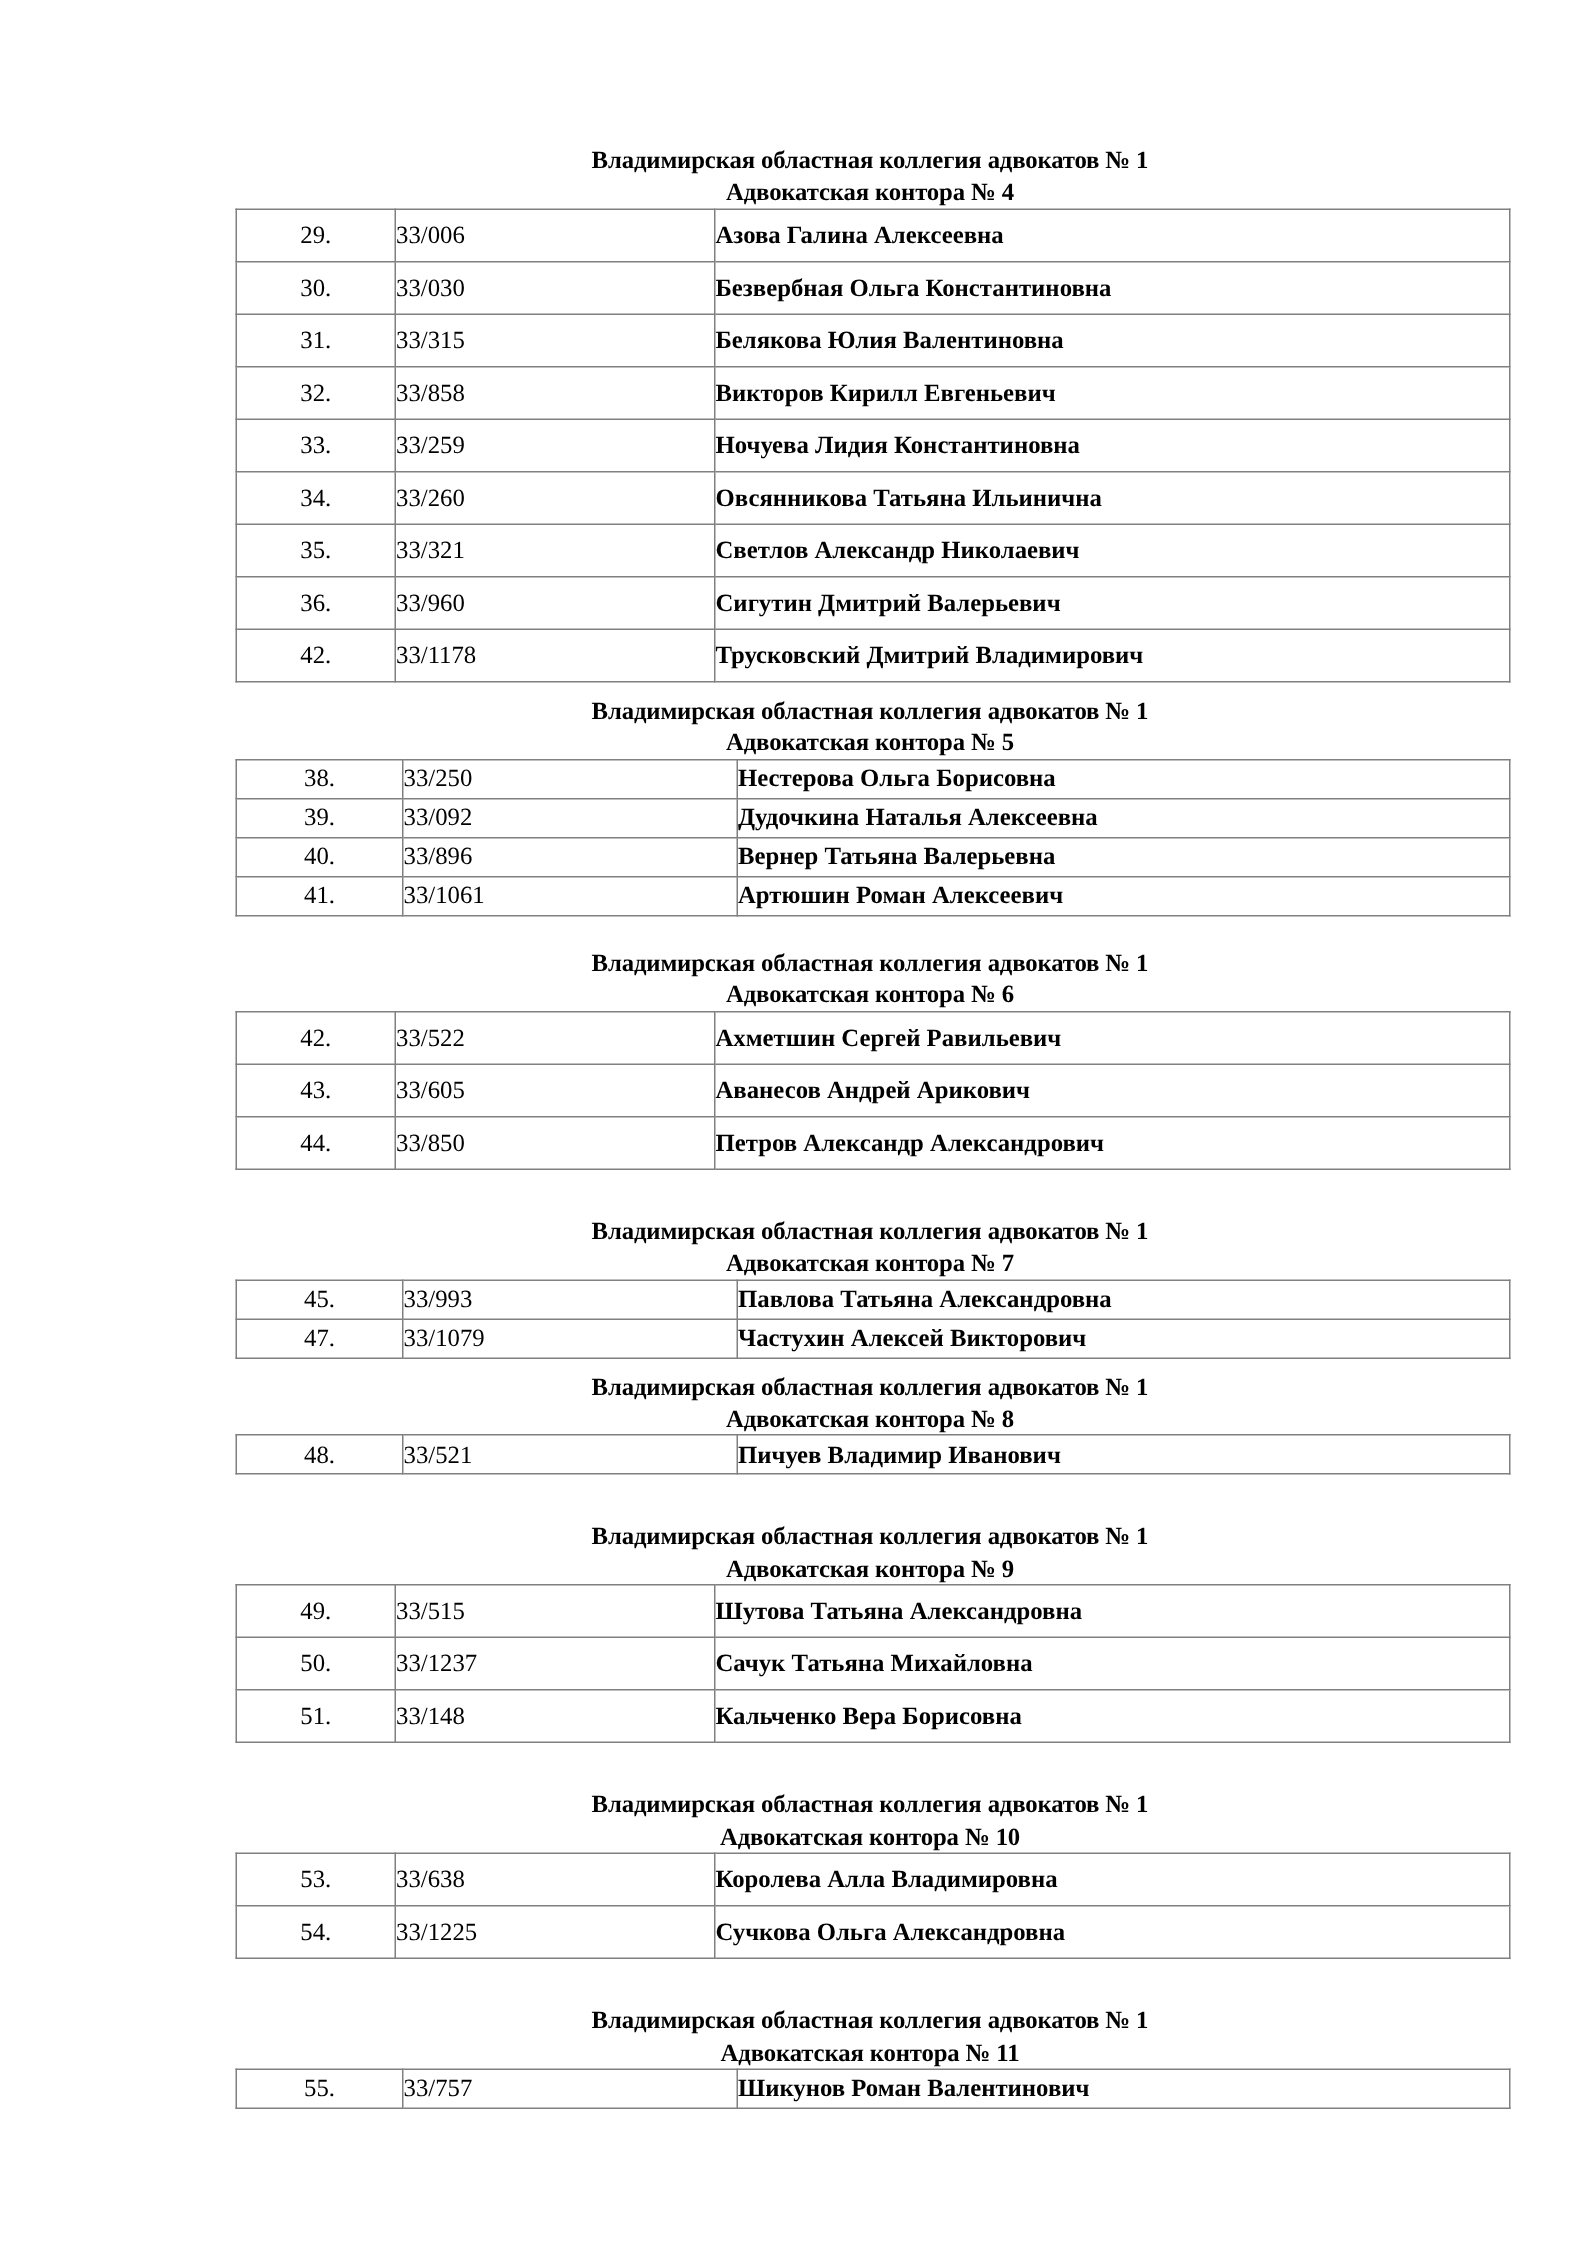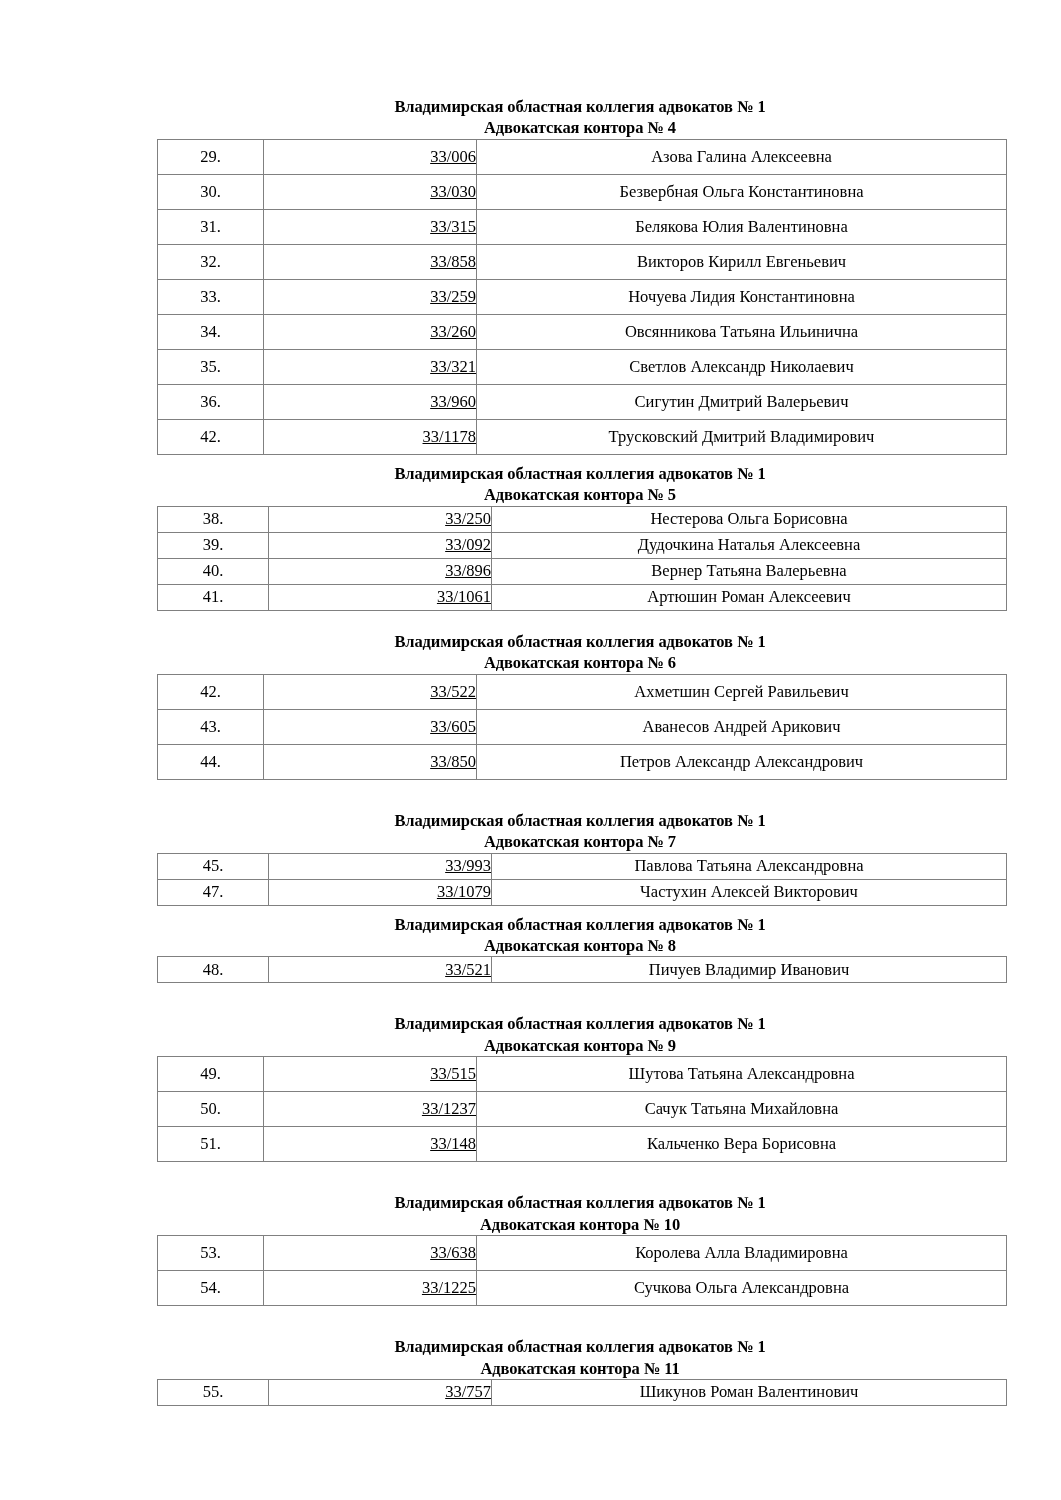--- a/index.html
+++ b/index.html
@@ -47,27 +47,27 @@
     line-height: 1.22;
     vertical-align: middle;
     padding: 0;
   }
   td.c-num {
     width: 105px;
     text-align: center;
   }
   td.c-code {
     width: 212px;
-    text-align: right;
-    text-decoration: underline;
+    text-align: left;
   }
   td.c-name {
     width: 529px;
-    text-align: center;
+    text-align: left;
     padding-left: 11px;
+    font-weight: bold;
   }
   
   .tall td {
     height: 34px;
   }
   
   .compact td {
     height: 25px;
   }
   .compact td.c-num { width: 110px; }

